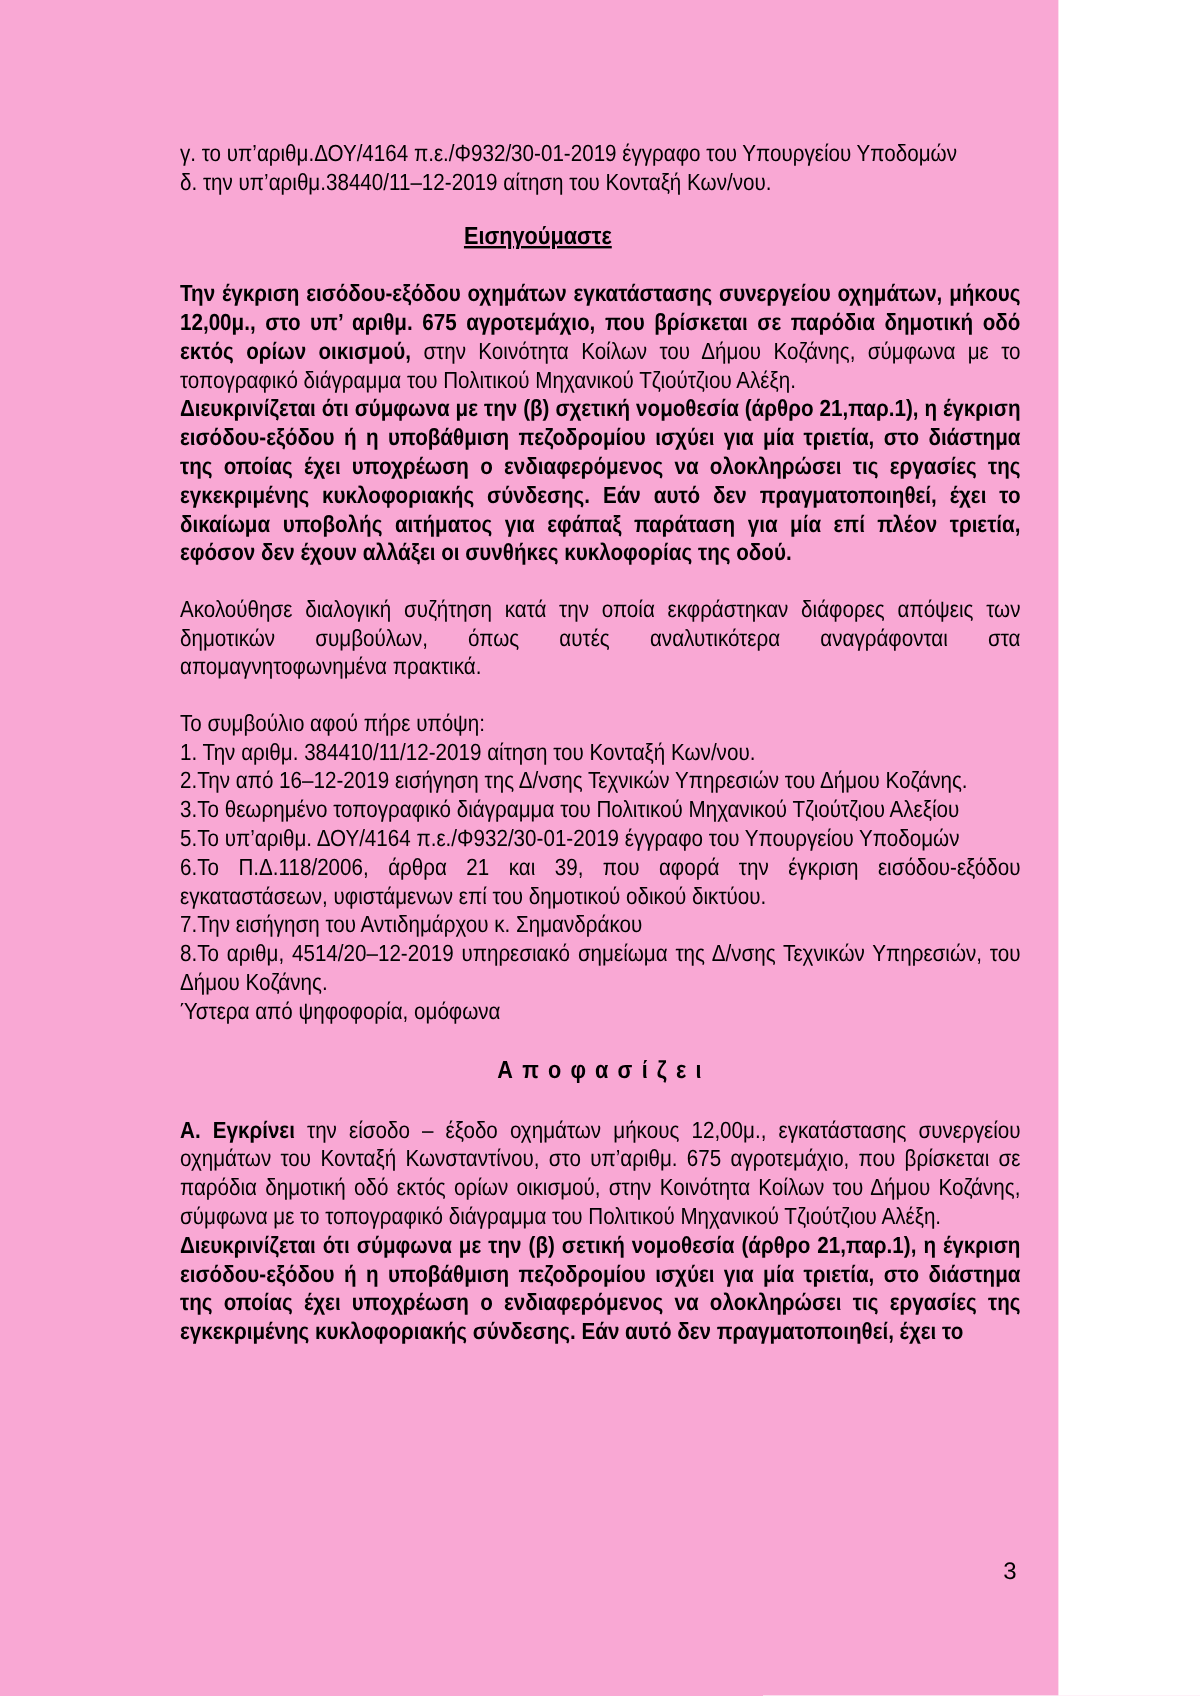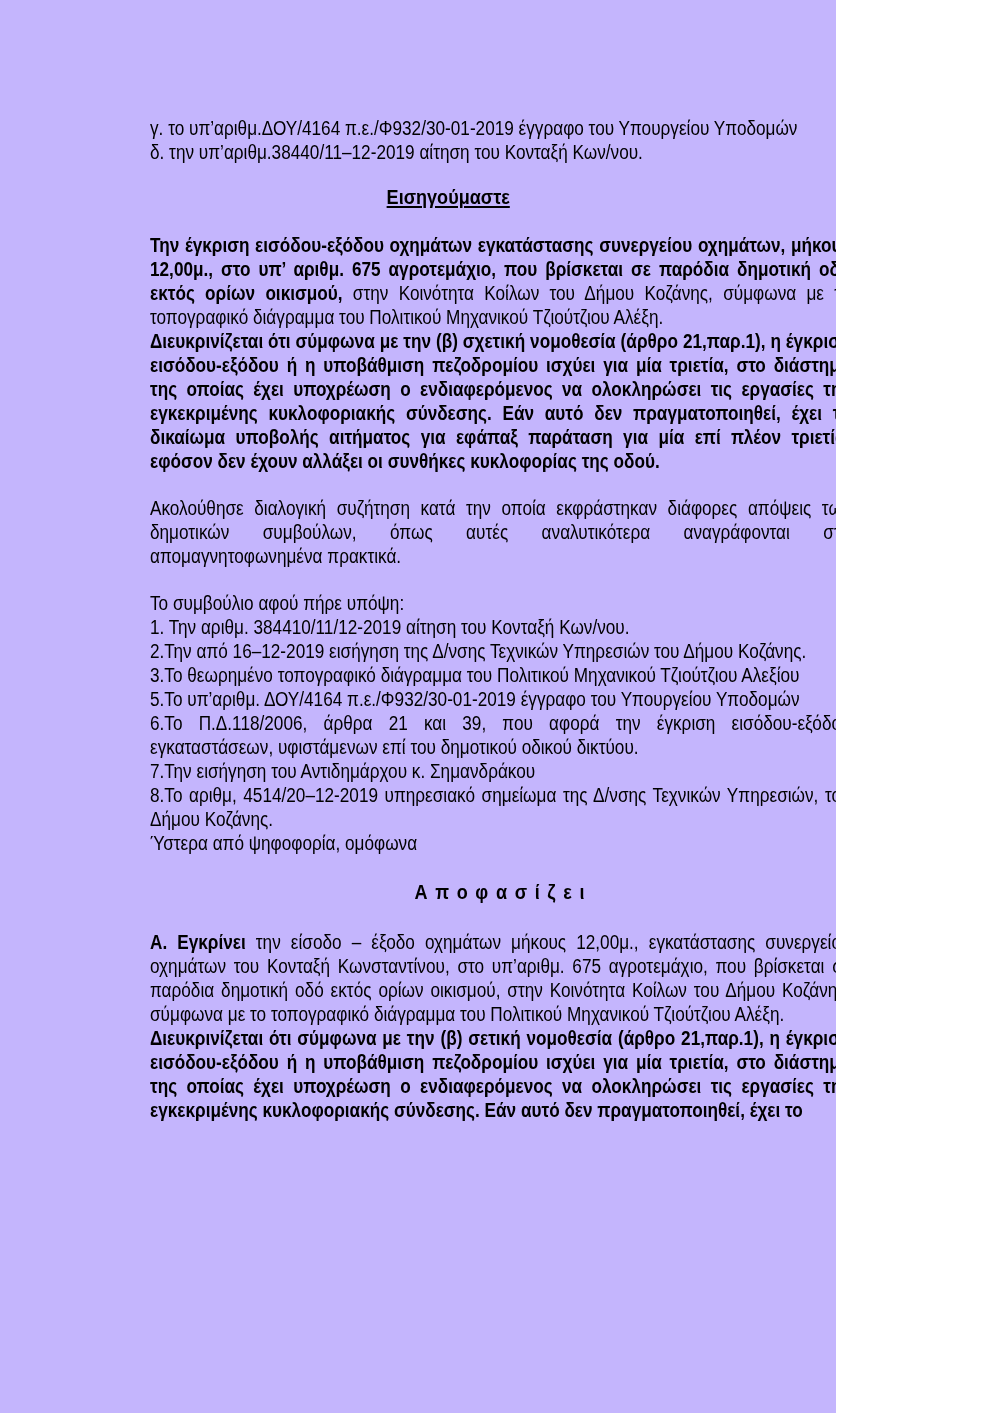--- a/index.html
+++ b/index.html
@@ -12,22 +12,23 @@
     height: 1413px;
     position: relative;
     overflow: hidden;
     font-family: "Liberation Sans", sans-serif;
     color: #000000;
   }
   .page {
     position: relative;
     width: 836px;
     height: 1413px;
-    background: #c4b5fd;
+    background: #f9a8d4;
     overflow: hidden;
+    padding-left: 46px;
   }
   
   .content {
     position: absolute;
     left: 150px;
     top: 116px;
     width: 795px;
     transform: scaleX(0.881);
     transform-origin: top left;
     font-size: 19.5px;

